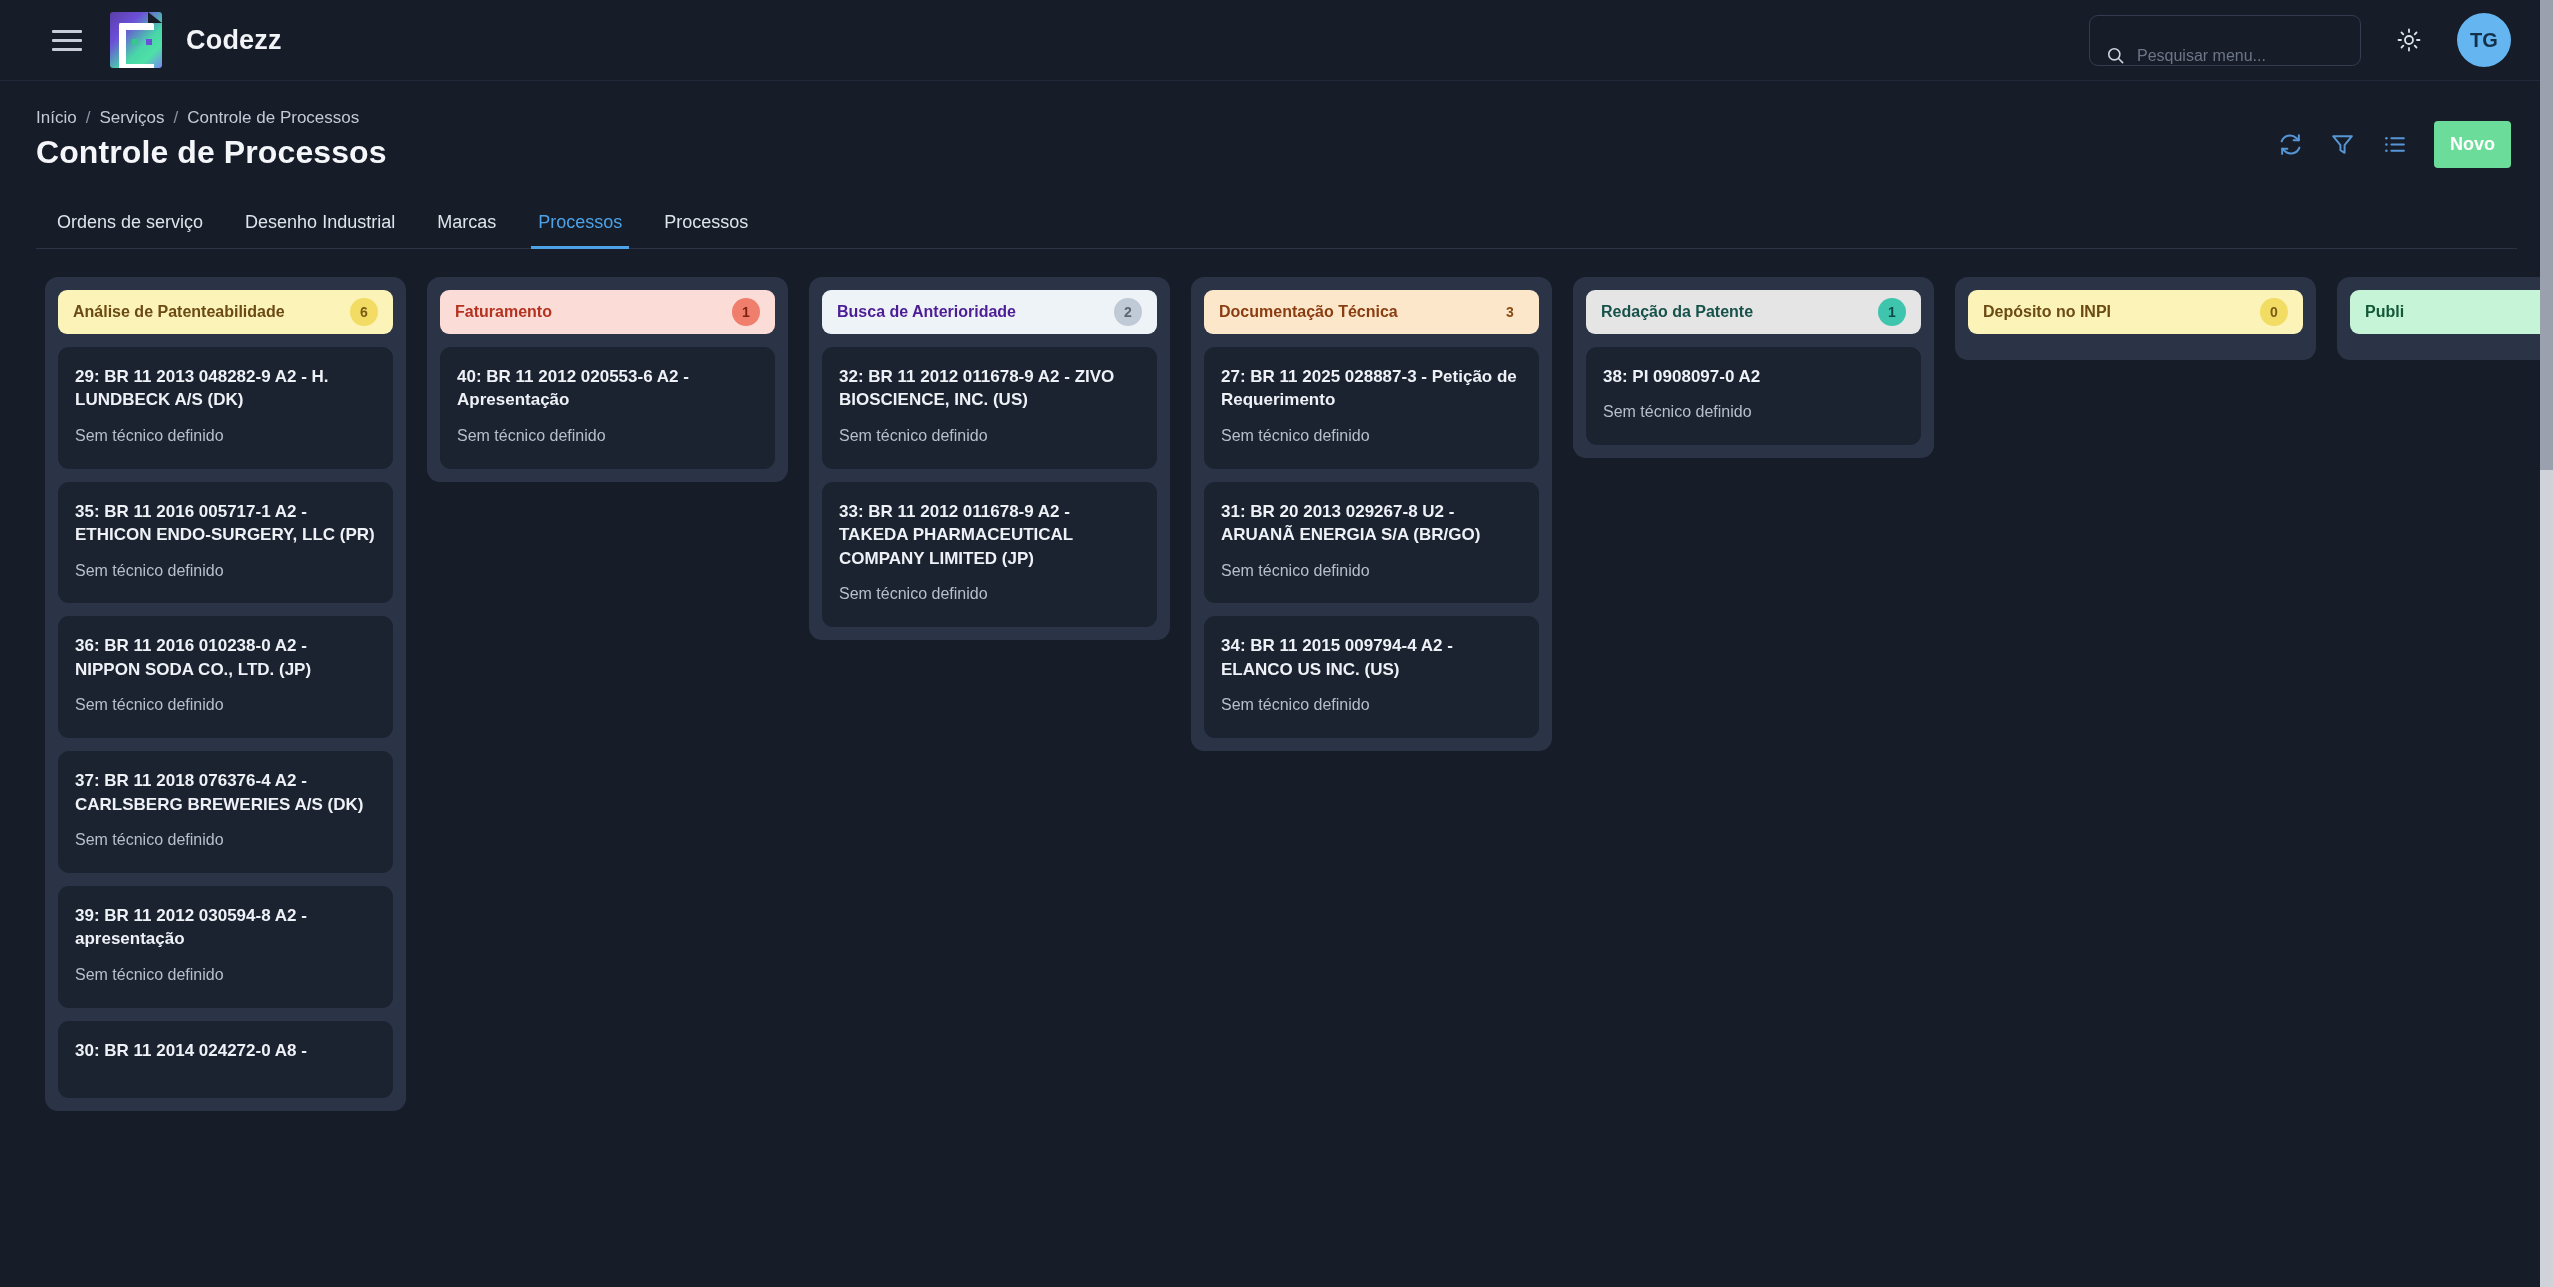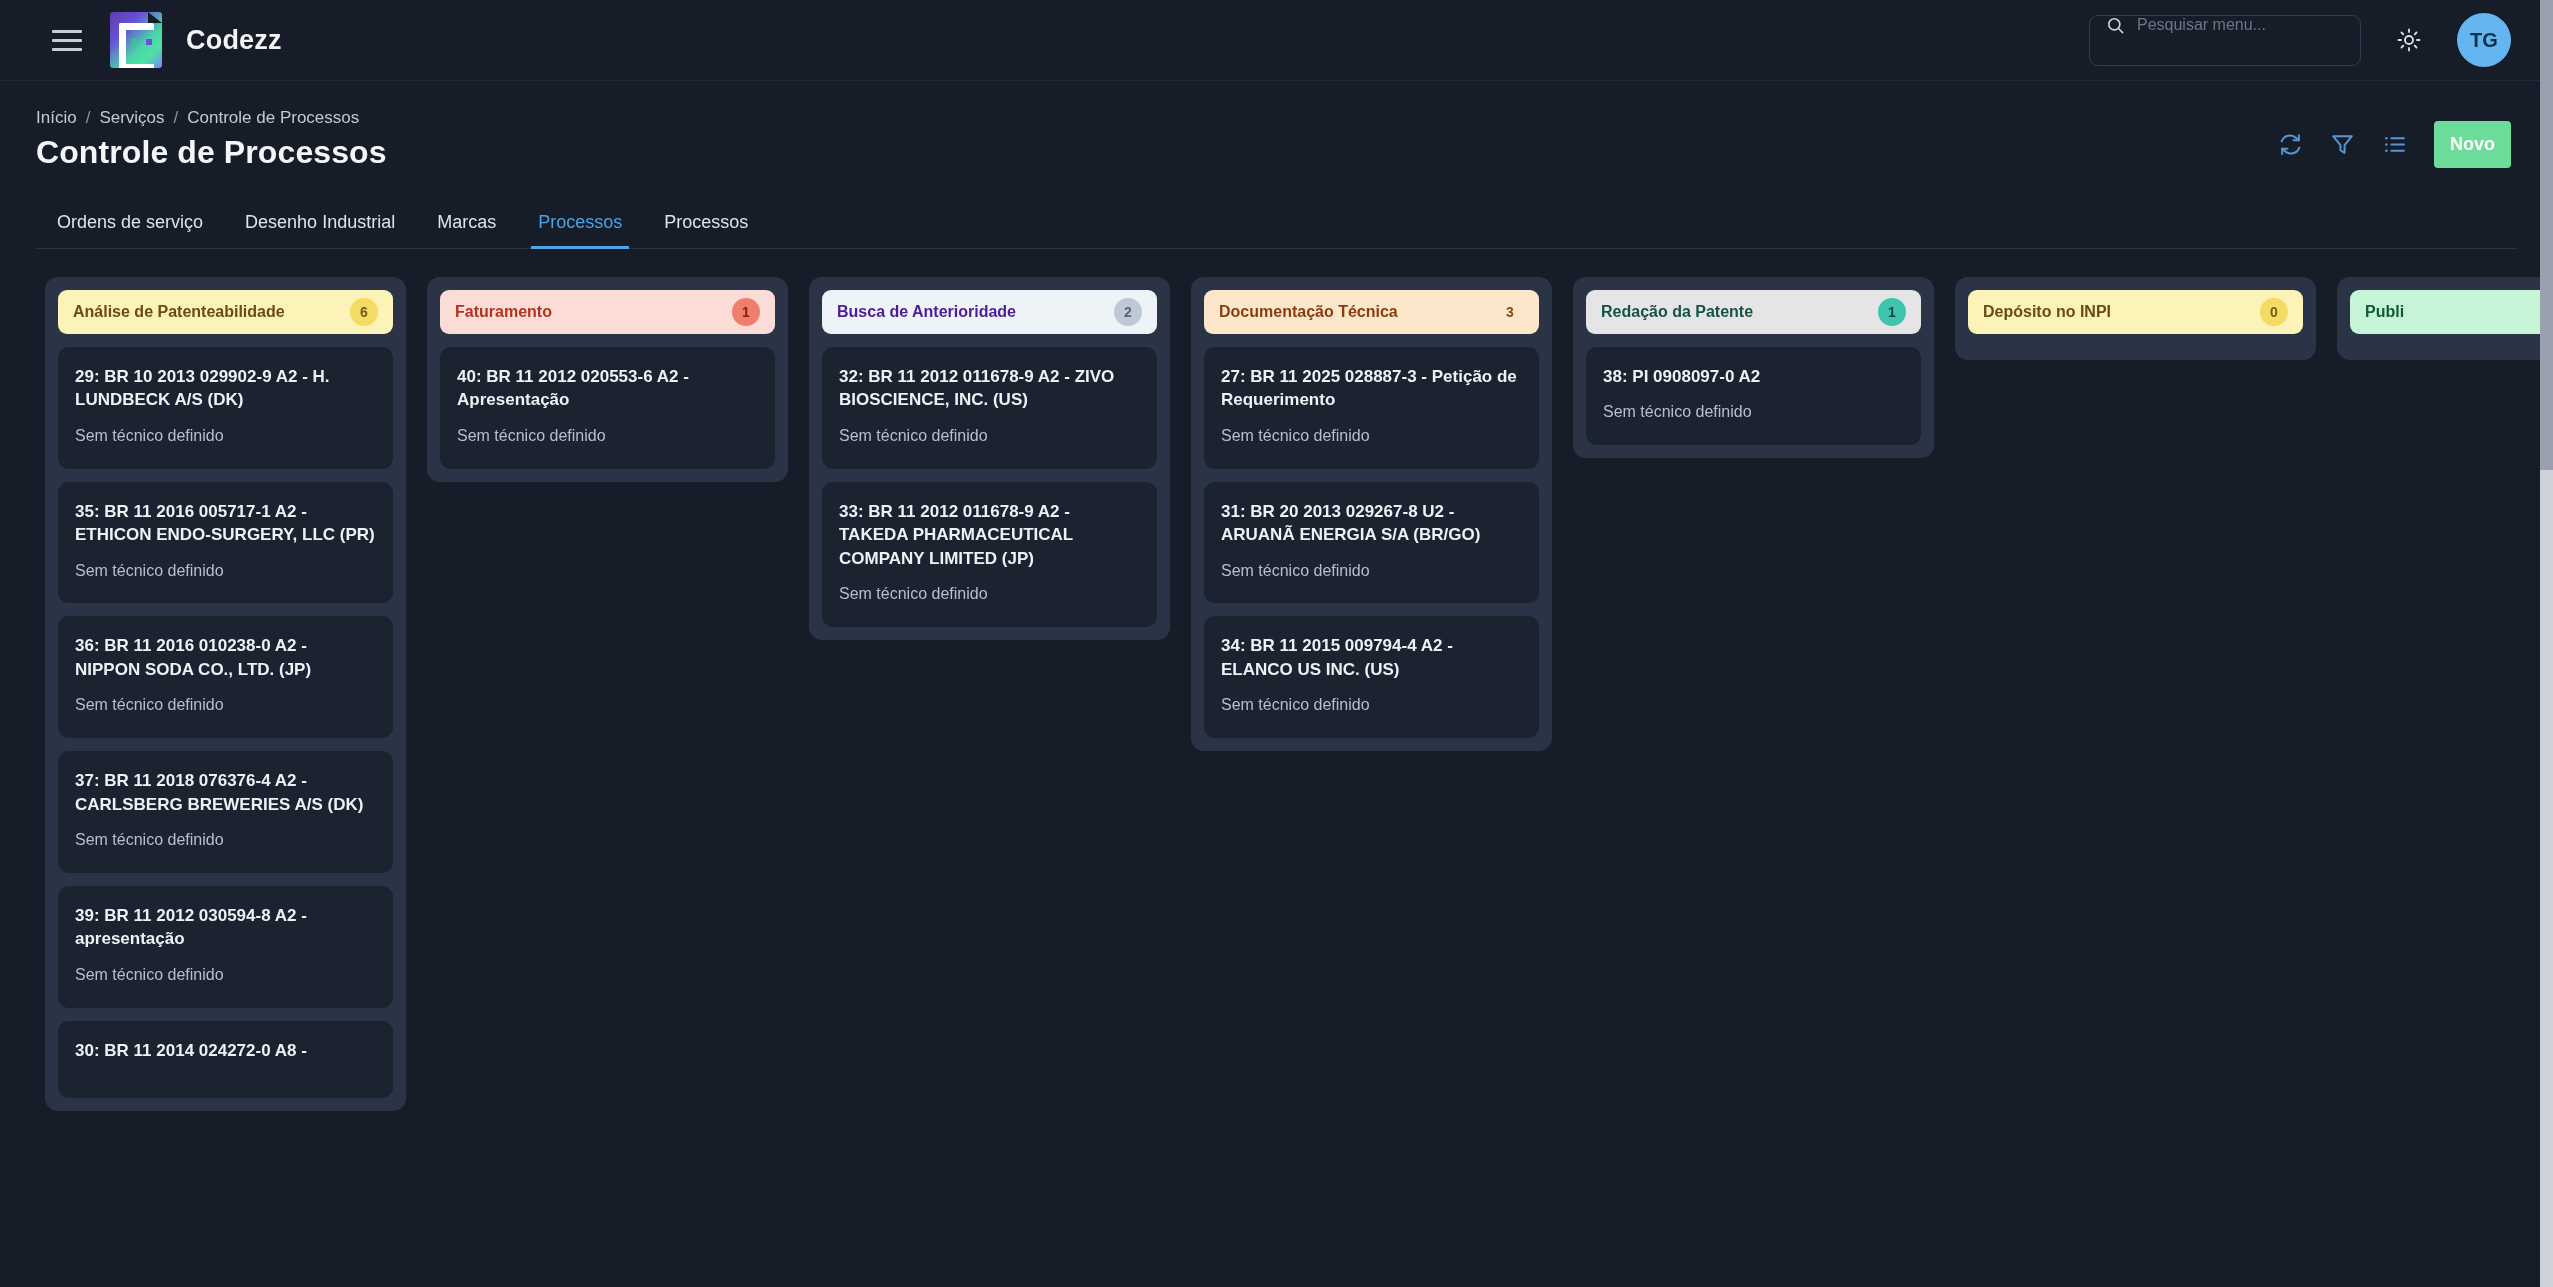--- a/index.html
+++ b/index.html
@@ -71,21 +71,21 @@
     display: flex;
     align-items: center;
     gap: 36px;
   }
   .search-box {
     width: 272px;
     height: 51px;
     border: 1px solid #343c4f;
     border-radius: 9px;
     display: flex;
-    align-items: flex-start;
+    align-items: flex-end;
     padding: 0 16px;
     gap: 12px;
     background: transparent;
   }
   .search-box input {
     flex: 1;
     background: transparent;
     border: none;
     outline: none;
     color: #c9ced9;
@@ -345,21 +345,21 @@
 </div>
 
 <div class="board" id="board">
     <div class="column">
       <div class="col-head" style="background: rgb(251, 243, 184);">
         <span class="col-title" style="color: rgb(107, 74, 20);">Análise de Patenteabilidade</span>
         <span class="col-count" style="background: rgb(242, 220, 99); color: rgb(122, 92, 21);">6</span>
       </div>
       <div class="col-cards">
         <div class="card">
-          <div class="card-title">29: BR 10 2013 029902-9 A2 - H. LUNDBECK A/S (DK)</div>
+          <div class="card-title">29: BR 11 2013 048282-9 A2 - H. LUNDBECK A/S (DK)</div>
           <div class="card-sub">Sem técnico definido</div>
         </div>
         <div class="card">
           <div class="card-title">35: BR 11 2016 005717-1 A2 - ETHICON ENDO-SURGERY, LLC (PR)</div>
           <div class="card-sub">Sem técnico definido</div>
         </div>
         <div class="card">
           <div class="card-title">36: BR 11 2016 010238-0 A2 - NIPPON SODA CO., LTD. (JP)</div>
           <div class="card-sub">Sem técnico definido</div>
         </div>

